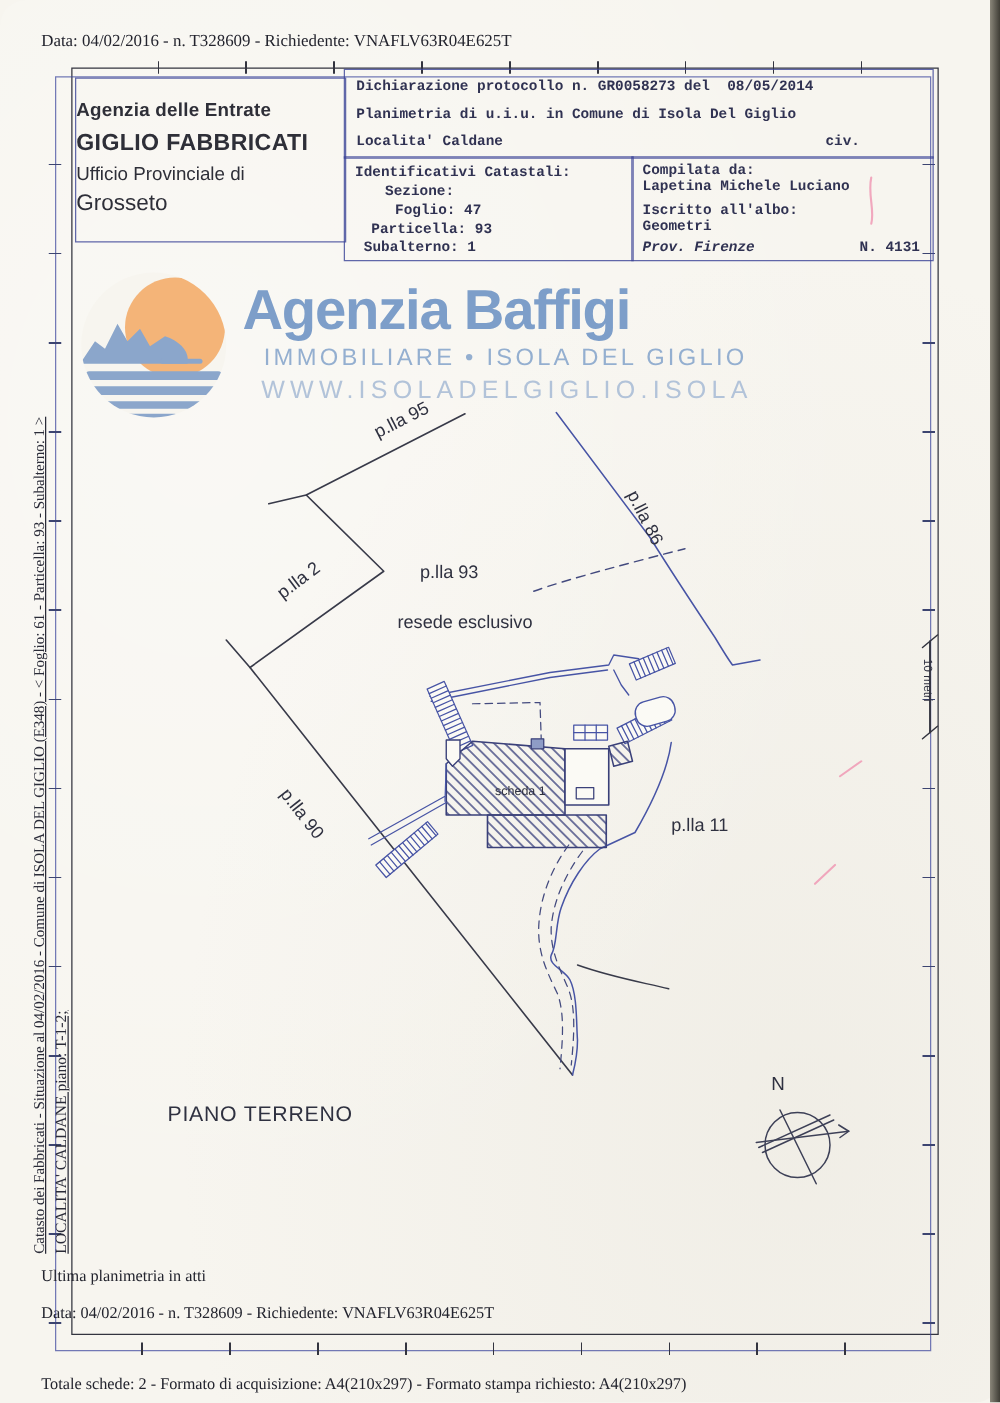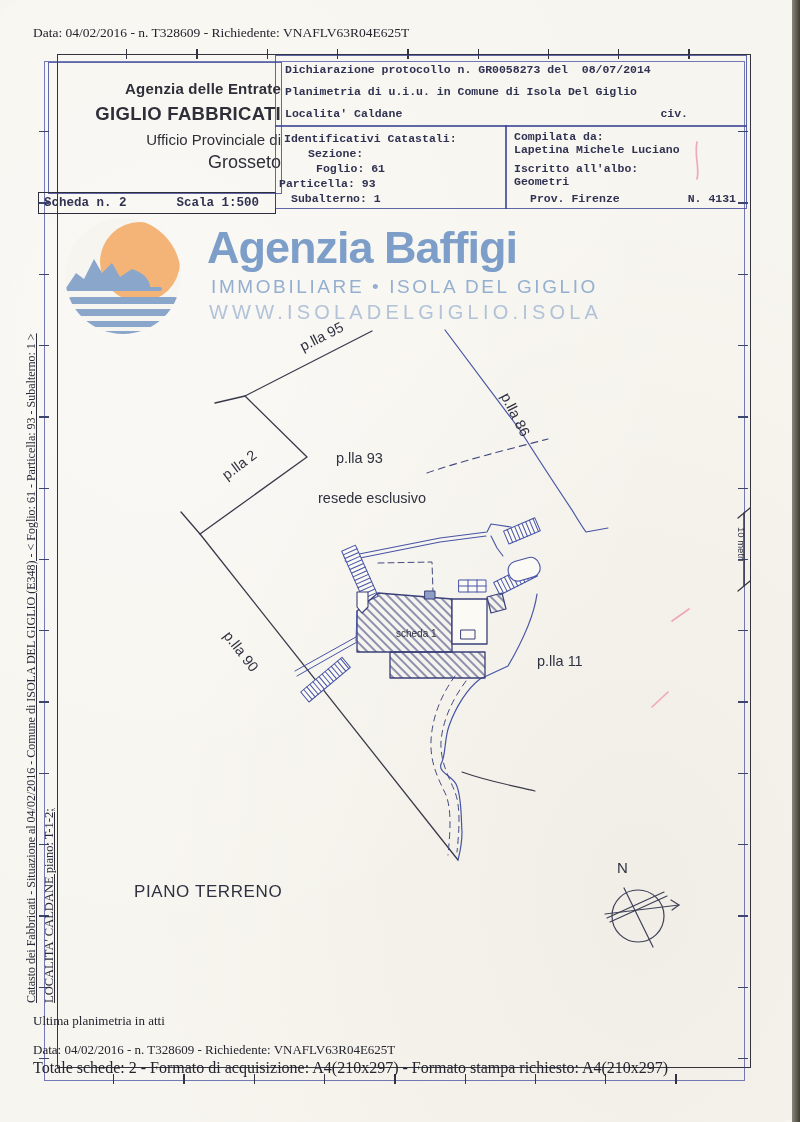--- a/index.html
+++ b/index.html
@@ -15,36 +15,36 @@
   .serif{font-family:"Liberation Serif",serif;color:#23242e;}
   .mono{font-family:"Liberation Mono","DejaVu Sans Mono",monospace;font-weight:700;color:#303252;}
   
   .frame-black{left:57px;top:54px;width:692px;height:1012px;border:1.2px solid #33343f;}
   .frame-blue{left:44px;top:61px;width:699px;height:1018px;border:1.4px solid rgba(62,72,158,.72);}
   .ticks-h{height:10px;background:repeating-linear-gradient(90deg,transparent 0,transparent 69px,#33343f 69px,#33343f 70.3px);}
   .ticks-v{width:10px;background:repeating-linear-gradient(180deg,transparent 0,transparent 70px,#3c4470 70px,#3c4470 71.3px);}
   .scan-edge{right:0;top:0;width:8px;height:1122px;background:linear-gradient(90deg,#8a867a,#3e3c35);}
   
   .bluebox{border:1.6px solid rgba(58,66,150,.8);}
-  .office{left:48px;top:62px;width:215px;height:130px;text-align:right;color:#2e2f38;padding-left:17px;}
+  .office{left:60px;top:62px;width:215px;height:130px;text-align:left;color:#2e2f38;}
   .office .l1{margin-top:17px;font-size:15px;font-weight:700;letter-spacing:.2px;}
   .office .l2{margin-top:6px;font-size:18.5px;font-weight:700;letter-spacing:.3px;}
   .office .l3{margin-top:6px;font-size:15px;}
   .office .l4{margin-top:4px;font-size:18px;}
   .sheetbox{left:38px;top:192px;width:238px;height:22px;border:1.6px solid #2e2f3a;
             display:flex;align-items:center;justify-content:space-between;
             padding:0 16px 0 5px;box-sizing:border-box;font-size:12.5px;}
   .declbox{left:275px;top:55px;width:470px;height:70px;font-size:11.5px;}
   .declbox div{position:absolute;left:9px;white-space:pre;}
   .catbox{left:275px;top:125px;width:230px;height:82px;font-size:11.5px;}
   .catbox div{position:absolute;white-space:pre;}
   .compbox{left:505px;top:125px;width:240px;height:82px;font-size:11.5px;}
   .compbox div{position:absolute;white-space:pre;}
   
-  .wm-title{left:207px;top:222px;font-size:45px;font-weight:700;letter-spacing:-1px;color:#7d9ec9;}
+  .wm-title{left:194px;top:222px;font-size:45px;font-weight:700;letter-spacing:-1px;color:#7d9ec9;}
   .wm-sub{left:211px;top:276px;font-size:19px;color:#94afd0;letter-spacing:2.6px;}
   .wm-url{left:209px;top:301px;font-size:20px;color:#b2c3d9;letter-spacing:4.2px;}
   
   .plabel{position:absolute;font-size:14.5px;color:#2f3140;white-space:nowrap;transform-origin:left top;}
   .small{font-size:10px;}
   
   .side{position:absolute;transform:rotate(-90deg);transform-origin:left top;
         font-family:"Liberation Serif",serif;font-size:12px;color:#2a2b38;
         white-space:nowrap;text-decoration:underline;}
   svg{position:absolute;left:0;top:0;pointer-events:none;}
@@ -63,46 +63,42 @@
   <div class="abs ticks-v" style="left:39px;top:61px;height:1018px;"></div>
   <div class="abs ticks-v" style="left:738px;top:61px;height:1018px;"></div>
 
   <div class="abs bluebox office">
     <div class="l1">Agenzia delle Entrate</div>
     <div class="l2">GIGLIO FABBRICATI</div>
     <div class="l3">Ufficio Provinciale di</div>
     <div class="l4">Grosseto</div>
   </div>
 
-  <div class="abs sheetbox mono">
-    <span>Scheda n. 2</span>
-    <span>Scala 1:500</span>
-  </div>
 
   <div class="abs bluebox declbox mono">
-    <div style="top:7px;">Dichiarazione protocollo n. GR0058273 del  08/07/2014</div>
+    <div style="top:7px;">Dichiarazione protocollo n. GR0058273 del  08/05/2014</div>
     <div style="top:29px;">Planimetria di u.i.u. in Comune di Isola Del Giglio</div>
     <div style="top:51px;">Localita' Caldane</div>
     <div style="left:auto;right:58px;top:51px;">civ.</div>
   </div>
 
   <div class="abs bluebox catbox mono">
     <div style="left:8px;top:6px;">Identificativi Catastali:</div>
     <div style="left:32px;top:21px;">Sezione:</div>
-    <div style="left:40px;top:36px;">Foglio: 61</div>
-    <div style="left:3px;top:51px;text-align:center;">Particella: 93</div>
+    <div style="left:40px;top:36px;">Foglio: 47</div>
+    <div style="left:21px;top:51px;text-align:center;">Particella: 93</div>
     <div style="left:15px;top:66px;">Subalterno: 1</div>
   </div>
 
   <div class="abs bluebox compbox mono">
     <div style="left:8px;top:4px;">Compilata da:</div>
     <div style="left:8px;top:17px;">Lapetina Michele Luciano</div>
     <div style="left:8px;top:36px;">Iscritto all'albo:</div>
     <div style="left:8px;top:49px;">Geometri</div>
-    <div style="left:24px;top:66px;">Prov. Firenze</div>
+    <div style="left:8px;top:66px;font-style:italic;">Prov. Firenze</div>
     <div style="left:auto;right:10px;top:66px;">N. 4131</div>
   </div>
 
   <svg class="abs" style="left:62px;top:217px;" width="122" height="120" viewBox="0 0 122 120">
     <defs>
         <clipPath id="lc">
           <circle cx="61" cy="59" r="58"></circle>
         </clipPath>
       </defs>
     <g clip-path="url(#lc)">
@@ -212,16 +208,16 @@
   <div class="plabel small" style="left:396px;top:628px;">scheda 1</div>
   <div class="plabel" style="left:134px;top:882px;font-size:17px;letter-spacing:.6px;">PIANO TERRENO</div>
   <div class="plabel" style="left:617px;top:859px;font-size:15px;">N</div>
   <div class="plabel" style="left:747px;top:527px;font-size:9.5px;transform:rotate(90deg);">10 metri</div>
 
   <div class="side" style="left:24px;top:1003px;">Catasto dei Fabbricati - Situazione al 04/02/2016 - Comune di ISOLA DEL GIGLIO (E348) - &lt; Foglio: 61 - Particella: 93 - Subalterno: 1 &gt;</div>
   <div class="side" style="left:42px;top:1003px;font-size:12.5px;">LOCALITA' CALDANE piano: T-1-2;</div>
 
   <div class="abs serif" style="left:33px;top:1013px;font-size:13px;">Ultima planimetria in atti</div>
   <div class="abs serif" style="left:33px;top:1042px;font-size:13px;">Data: 04/02/2016 - n. T328609 - Richiedente: VNAFLV63R04E625T</div>
-  <div class="abs serif" style="left:33px;top:1059px;font-size:16px;">Totale schede: 2 - Formato di acquisizione: A4(210x297)  - Formato stampa richiesto: A4(210x297)</div>
+  <div class="abs serif" style="left:33px;top:1099px;font-size:13px;">Totale schede: 2 - Formato di acquisizione: A4(210x297)  - Formato stampa richiesto: A4(210x297)</div>
 
   <div class="abs scan-edge"></div>
 </div>
 
 </body></html>

